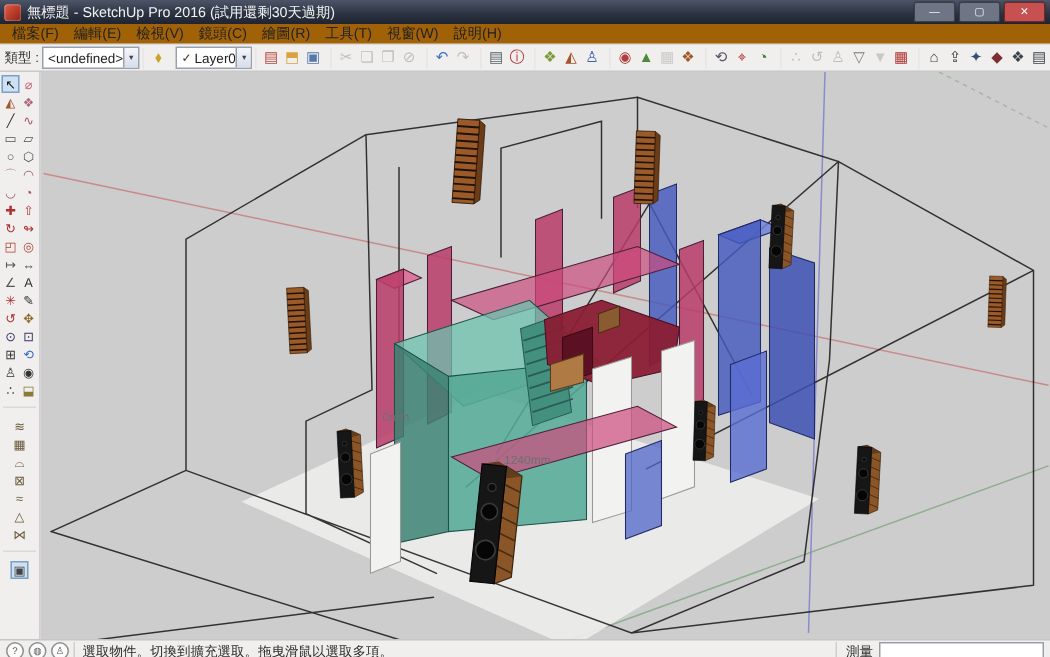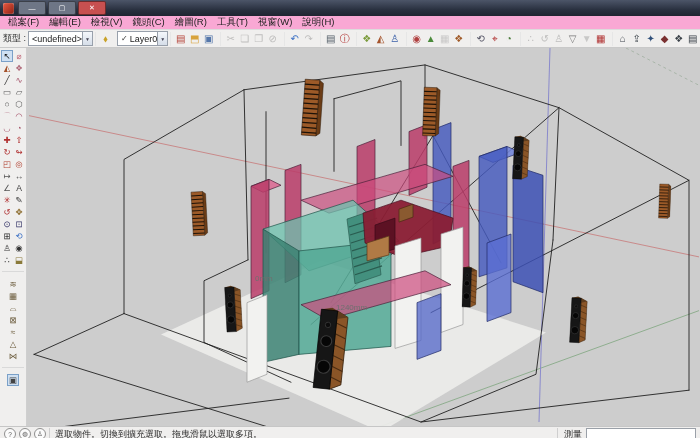--- a/index.html
+++ b/index.html
@@ -9,21 +9,21 @@
   .titlebar{height:16px;background:linear-gradient(#4c5568,#2a3140 60%,#1f2531);
             display:flex;align-items:center;gap:4px;padding:0 3px;color:#eee}
   .app-icon{width:11px;height:11px;border-radius:2px;flex:none;
             background:linear-gradient(135deg,#e85a42,#8d2114);box-shadow:inset 0 0 1px #fff}
   .title-text{font-size:9.5px;flex:1;white-space:nowrap;overflow:hidden;color:#f2f2f2}
   .winbtns{display:flex;gap:2px;flex:none}
   .winbtn{width:26px;height:12px;border:1px solid rgba(0,0,0,.45);border-radius:2px;
           display:flex;align-items:center;justify-content:center;font-size:7px;color:#fff;
           background:#6e7686}
   
-  .menubar{height:13px;background:#f9a8d4;border-bottom:1px solid #dcdcdc;
+  .menubar{height:13px;background:#a16207;border-bottom:1px solid #dcdcdc;
            display:flex;align-items:flex-start;padding-left:3px}
   .menubar .menu-item{font-size:9.5px;color:#222;padding:0 5px;cursor:default}
   
   .toolbar{height:17px;background:#f0efee;border-bottom:1px solid #c9c9c9;
            display:flex;align-items:center;gap:2px;padding:0 3px}
   .tlabel{font-size:9px;color:#333;white-space:nowrap}
   .dd{height:13px;background:#fff;border:1px solid #98a0ab;display:flex;align-items:center;
       font-size:9px;color:#222;padding-left:3px}
   .dd .arrow{margin-left:auto;height:100%;display:flex;align-items:center;padding:0 2px;
              font-size:5px;color:#445;background:linear-gradient(#f4f7fb,#d6dee9);
@@ -55,20 +55,21 @@
         overflow:hidden;color:#2e2e2e}
   .measure-wrap{display:flex;align-items:center;gap:4px;border-left:1px solid #cfcfcf;padding-left:6px}
   .measure-input{width:104px;height:10px;border:1px solid #9aa0a8;background:#fff;
                  font-size:8px;padding:0 2px;font-family:"Liberation Sans",sans-serif}
 </style>
 </head>
 <body>
 
 <div class="titlebar">
   <div class="app-icon"></div>
+  <div class="title-text">無標題 - SketchUp Pro 2016 (試用還剩30天過期)</div>
   <div class="winbtns">
       <span class="winbtn">—</span>
       <span class="winbtn">▢</span>
       <span class="winbtn" style="background: rgb(199, 80, 80);">✕</span>
     </div>
 </div>
 
 <div class="menubar">
     <span class="menu-item">檔案(F)</span>
     <span class="menu-item">編輯(E)</span>

